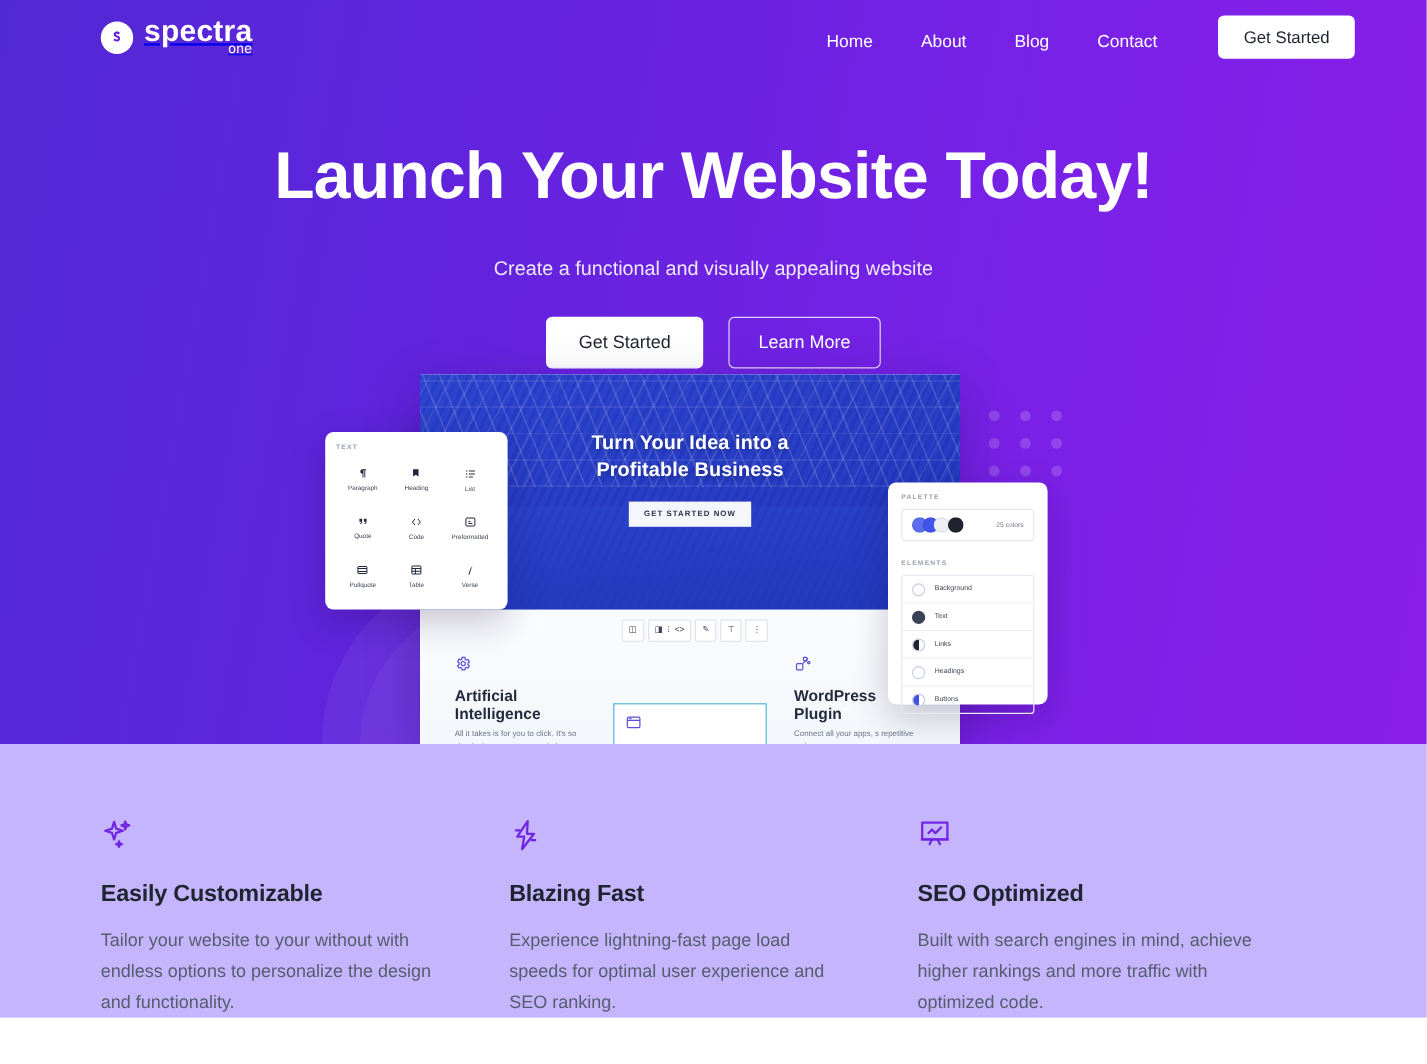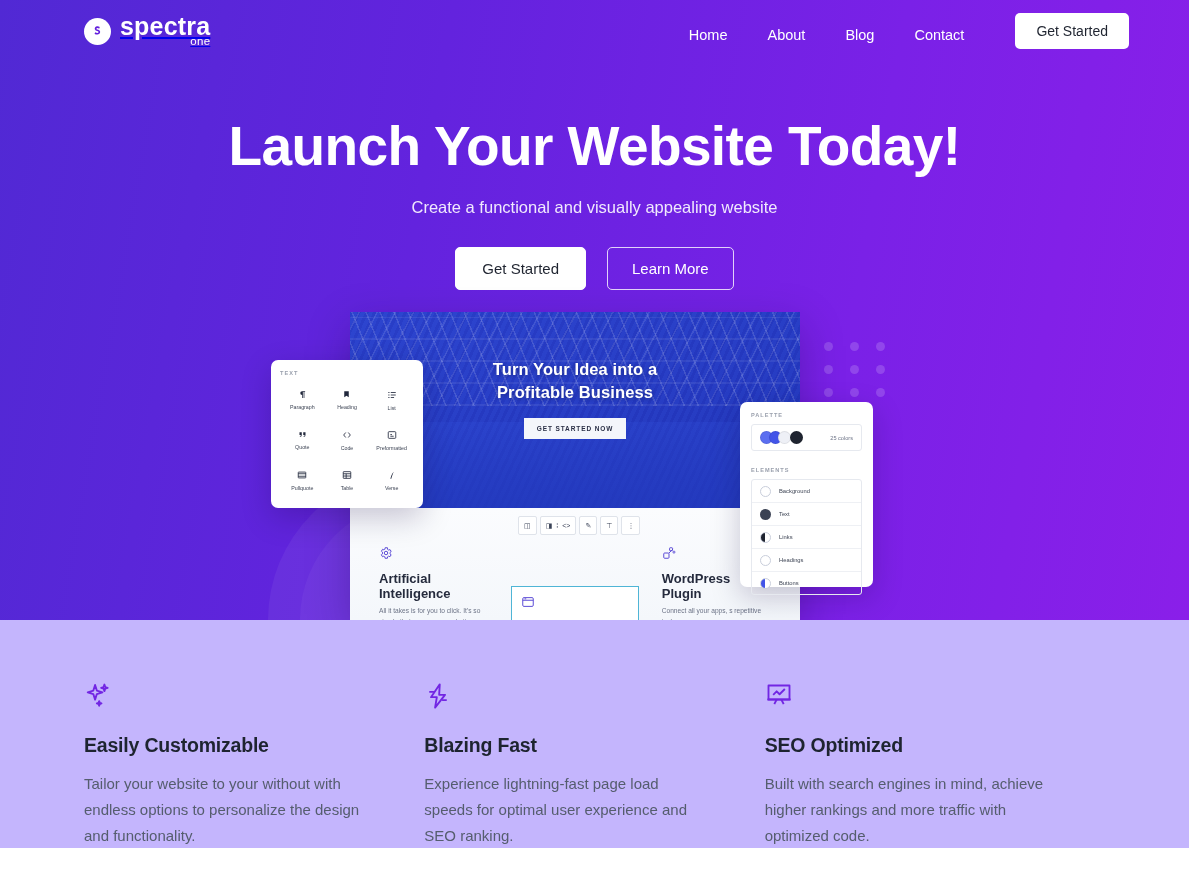--- a/index.html
+++ b/index.html
@@ -110,21 +110,21 @@
   .hero-content { position: relative; z-index: 5; text-align: center; }
   .hero-title {
     margin-top: 54px;
     color: #ffffff;
     font-size: 55px;
     font-weight: 700;
     letter-spacing: -0.6px;
     line-height: 1.1;
   }
   .hero-sub {
-    margin-top: 21px;
+    margin-top: 38px;
     color: #f0e9fd;
     font-size: 16.5px;
     font-weight: 400;
   }
   .hero-buttons {
     margin-top: 30px;
     display: flex; justify-content: center; gap: 21px;
   }
   .btn-solid {
     background: #ffffff;

